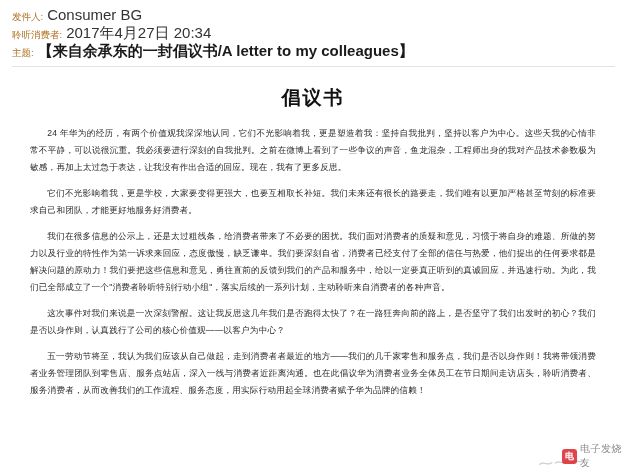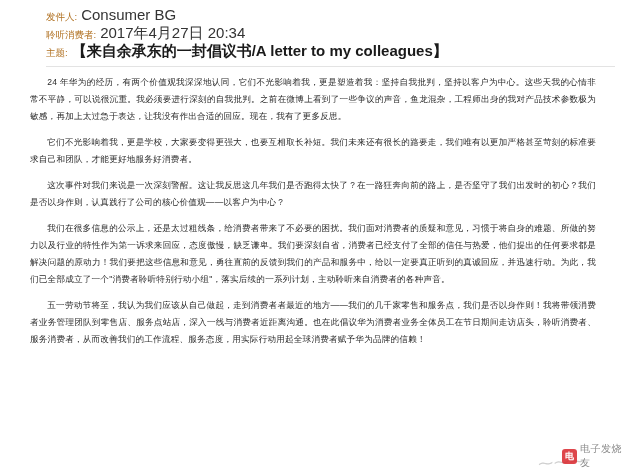--- a/index.html
+++ b/index.html
@@ -20,21 +20,20 @@
     height: 473px;
     position: relative;
     box-sizing: border-box;
   }
   
   .mail-header {
     padding: 7px 25px 4px 12px;
     font-size: 9.5px;
     line-height: 16px;
     color: #333333;
-    margin-left: 34px;
   }
   .meta-row {
     display: flex;
     align-items: baseline;
     white-space: nowrap;
   }
   .meta-label {
     color: #b07020;
     flex: 0 0 auto;
     margin-right: 4px;
@@ -134,24 +133,25 @@
       <span class="meta-value">2017年4月27日 20:34</span>
     </div>
     <div class="meta-row">
       <span class="meta-label">主题:</span>
       <span class="meta-value subject">【来自余承东的一封倡议书/A letter to my colleagues】</span>
     </div>
     <div class="header-rule"></div>
   </div>
 
   <div class="doc">
+    <div class="doc-title">倡议书</div>
     <p class="para">24 年华为的经历，有两个价值观我深深地认同，它们不光影响着我，更是塑造着我：坚持自我批判，坚持以客户为中心。这些天我的心情非常不平静，可以说很沉重。我必须要进行深刻的自我批判。之前在微博上看到了一些争议的声音，鱼龙混杂，工程师出身的我对产品技术参数极为敏感，再加上太过急于表达，让我没有作出合适的回应。现在，我有了更多反思。</p>
     <p class="para">它们不光影响着我，更是学校，大家要变得更强大，也要互相取长补短。我们未来还有很长的路要走，我们唯有以更加严格甚至苛刻的标准要求自己和团队，才能更好地服务好消费者。</p>
+    <p class="para">我们在很多信息的公示上，还是太过粗线条，给消费者带来了不必要的困扰。我们面对消费者的质疑和意见，习惯于将自身的难题、所做的努力以及行业的特性作为第一诉求来回应，态度傲慢，缺乏谦卑。我们要深刻自省，消费者已经支付了全部的信任与热爱，他们提出的任何要求都是解决问题的原动力！我们要把这些信息和意见，勇往直前的反馈到我们的产品和服务中，给以一定要真正听到的真诚回应，并迅速行动。为此，我们已全部成立了一个"消费者聆听特别行动小组"，落实后续的一系列计划，主动聆听来自消费者的各种声音。</p>
     <p class="para">这次事件对我们来说是一次深刻警醒。这让我反思这几年我们是否跑得太快了？在一路狂奔向前的路上，是否坚守了我们出发时的初心？我们是否以身作则，认真践行了公司的核心价值观——以客户为中心？</p>
-    <p class="para">我们在很多信息的公示上，还是太过粗线条，给消费者带来了不必要的困扰。我们面对消费者的质疑和意见，习惯于将自身的难题、所做的努力以及行业的特性作为第一诉求来回应，态度傲慢，缺乏谦卑。我们要深刻自省，消费者已经支付了全部的信任与热爱，他们提出的任何要求都是解决问题的原动力！我们要把这些信息和意见，勇往直前的反馈到我们的产品和服务中，给以一定要真正听到的真诚回应，并迅速行动。为此，我们已全部成立了一个"消费者聆听特别行动小组"，落实后续的一系列计划，主动聆听来自消费者的各种声音。</p>
     <p class="para">五一劳动节将至，我认为我们应该从自己做起，走到消费者者最近的地方——我们的几千家零售和服务点，我们是否以身作则！我将带领消费者业务管理团队到零售店、服务点站店，深入一线与消费者近距离沟通。也在此倡议华为消费者业务全体员工在节日期间走访店头，聆听消费者、服务消费者，从而改善我们的工作流程、服务态度，用实际行动用起全球消费者赋予华为品牌的信赖！</p>
   </div>
 
   <div class="signature">⁓⁓⁓</div>
 
   <div class="watermark">
     <span class="wm-badge">电</span>
     <span class="wm-text">电子发烧友</span>
   </div>
 

